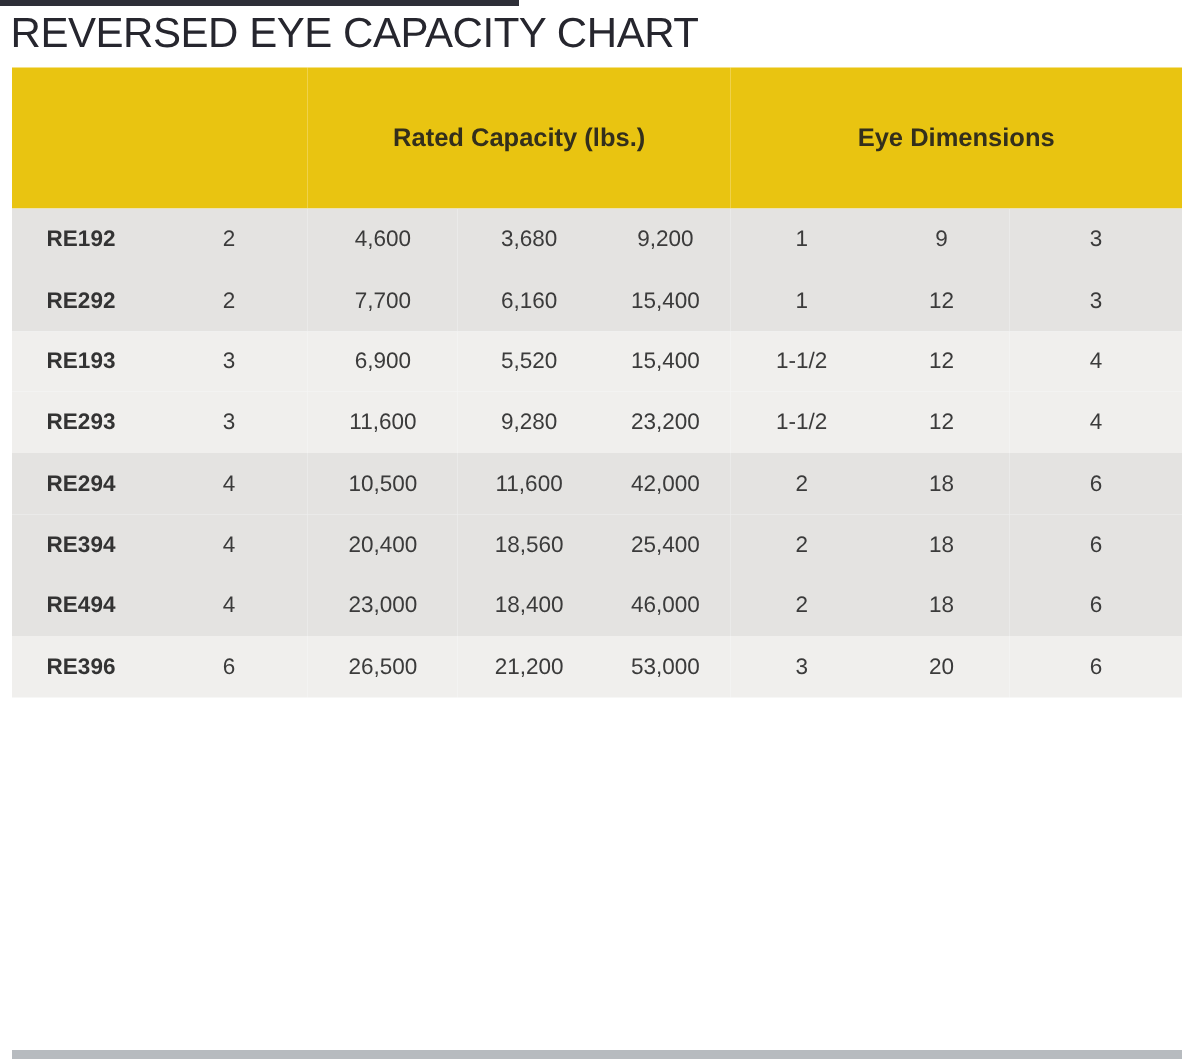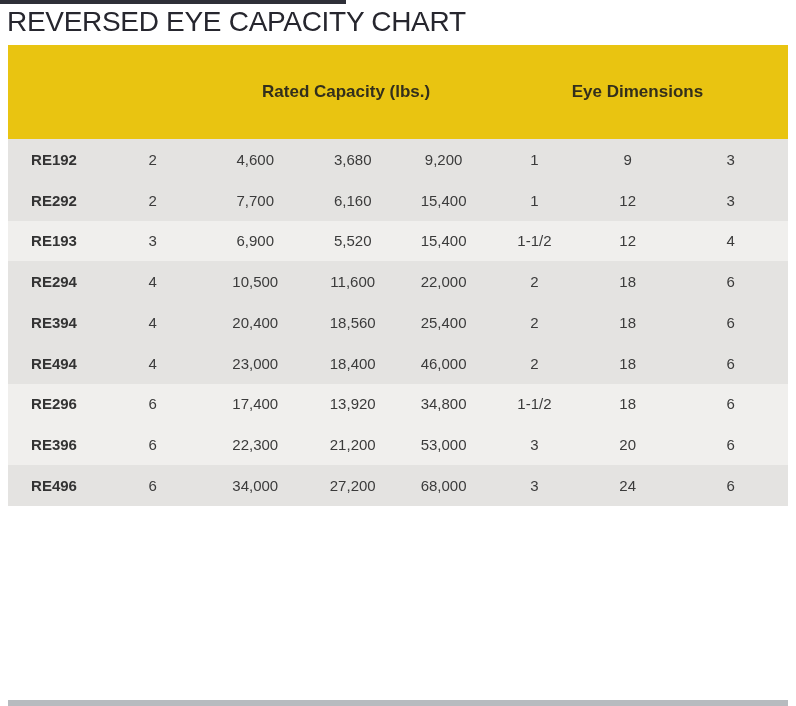--- a/index.html
+++ b/index.html
@@ -135,26 +135,36 @@
         <tr class="row-light">
           <td class="part">RE193</td>
           <td>3</td>
           <td>6,900</td>
           <td>5,520</td>
           <td>15,400</td>
           <td>1-1/2</td>
           <td>12</td>
           <td>4</td>
         </tr>
+        <tr class="row-light">
+          <td class="part">RE293</td>
+          <td>3</td>
+          <td>11,600</td>
+          <td>9,280</td>
+          <td>23,200</td>
+          <td>1-1/2</td>
+          <td>12</td>
+          <td>4</td>
+        </tr>
         <tr class="row-gray">
           <td class="part">RE294</td>
           <td>4</td>
           <td>10,500</td>
           <td>11,600</td>
-          <td>22,000</td>
+          <td>42,000</td>
           <td>2</td>
           <td>18</td>
           <td>6</td>
         </tr>
         <tr class="row-gray">
           <td class="part">RE394</td>
           <td>4</td>
           <td>20,400</td>
           <td>18,560</td>
           <td>25,400</td>
@@ -166,47 +176,27 @@
           <td class="part">RE494</td>
           <td>4</td>
           <td>23,000</td>
           <td>18,400</td>
           <td>46,000</td>
           <td>2</td>
           <td>18</td>
           <td>6</td>
         </tr>
         <tr class="row-light">
-          <td class="part">RE296</td>
-          <td>6</td>
-          <td>17,400</td>
-          <td>13,920</td>
-          <td>34,800</td>
-          <td>1-1/2</td>
-          <td>18</td>
-          <td>6</td>
-        </tr>
-        <tr class="row-light">
           <td class="part">RE396</td>
           <td>6</td>
-          <td>22,300</td>
+          <td>26,500</td>
           <td>21,200</td>
           <td>53,000</td>
           <td>3</td>
           <td>20</td>
           <td>6</td>
         </tr>
-        <tr class="row-gray">
-          <td class="part">RE496</td>
-          <td>6</td>
-          <td>34,000</td>
-          <td>27,200</td>
-          <td>68,000</td>
-          <td>3</td>
-          <td>24</td>
-          <td>6</td>
-        </tr>
       </tbody>
   </table>
 
   <div class="bottom-bar"></div>
 
 </div>
 
 </body></html>

